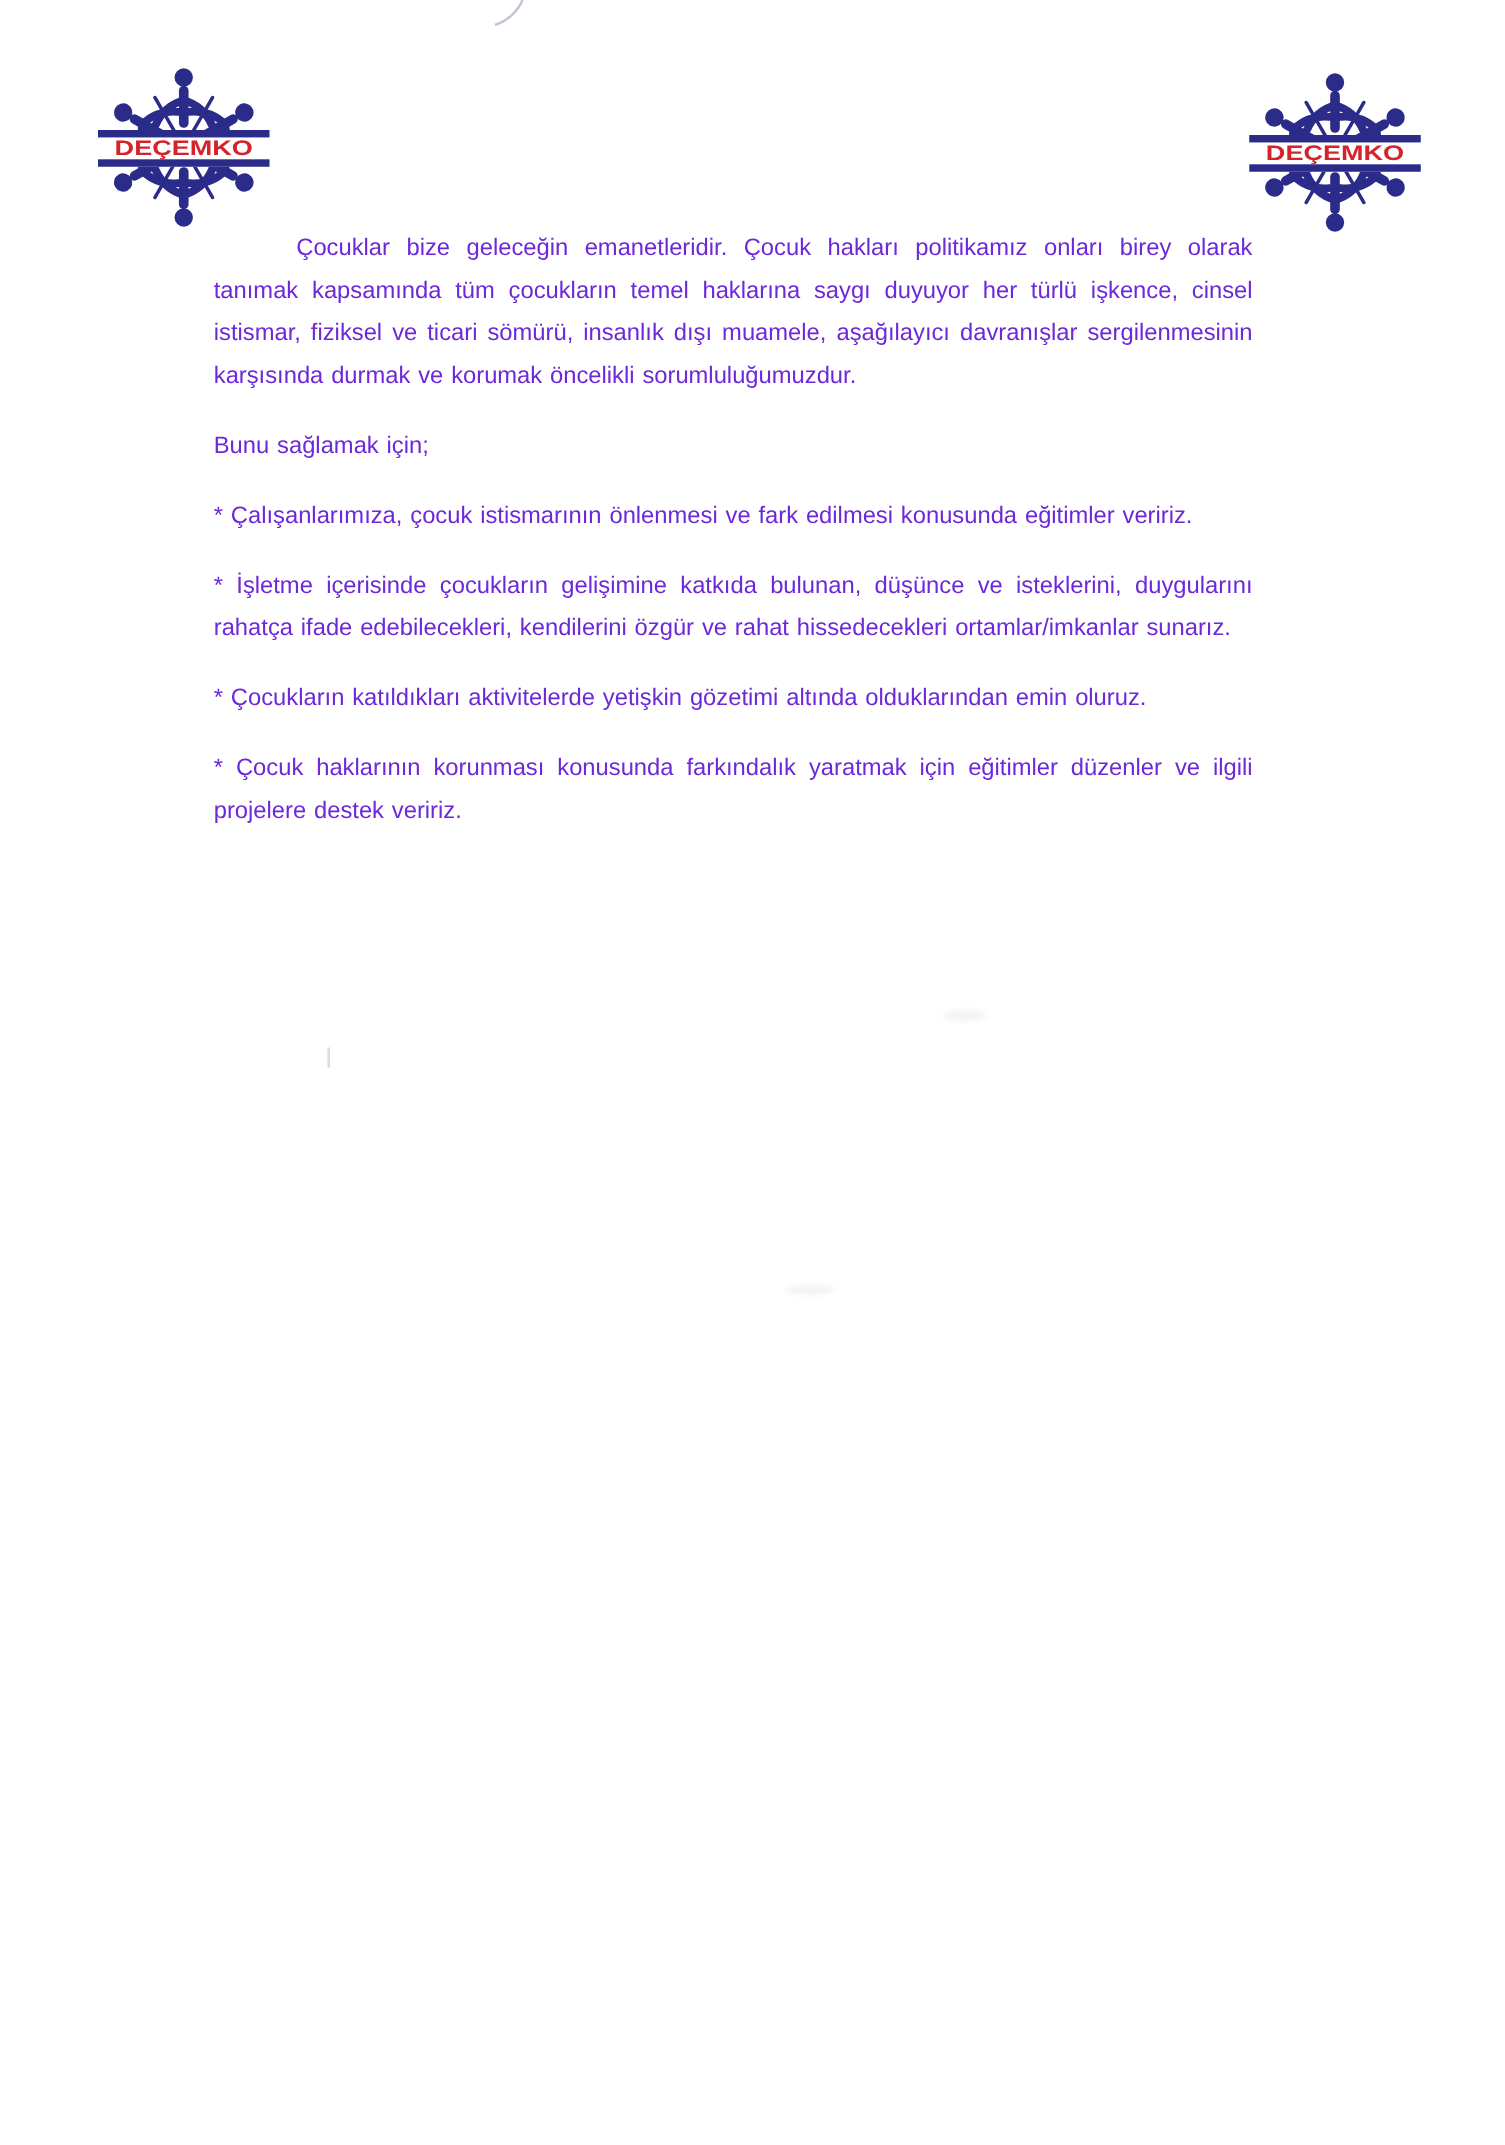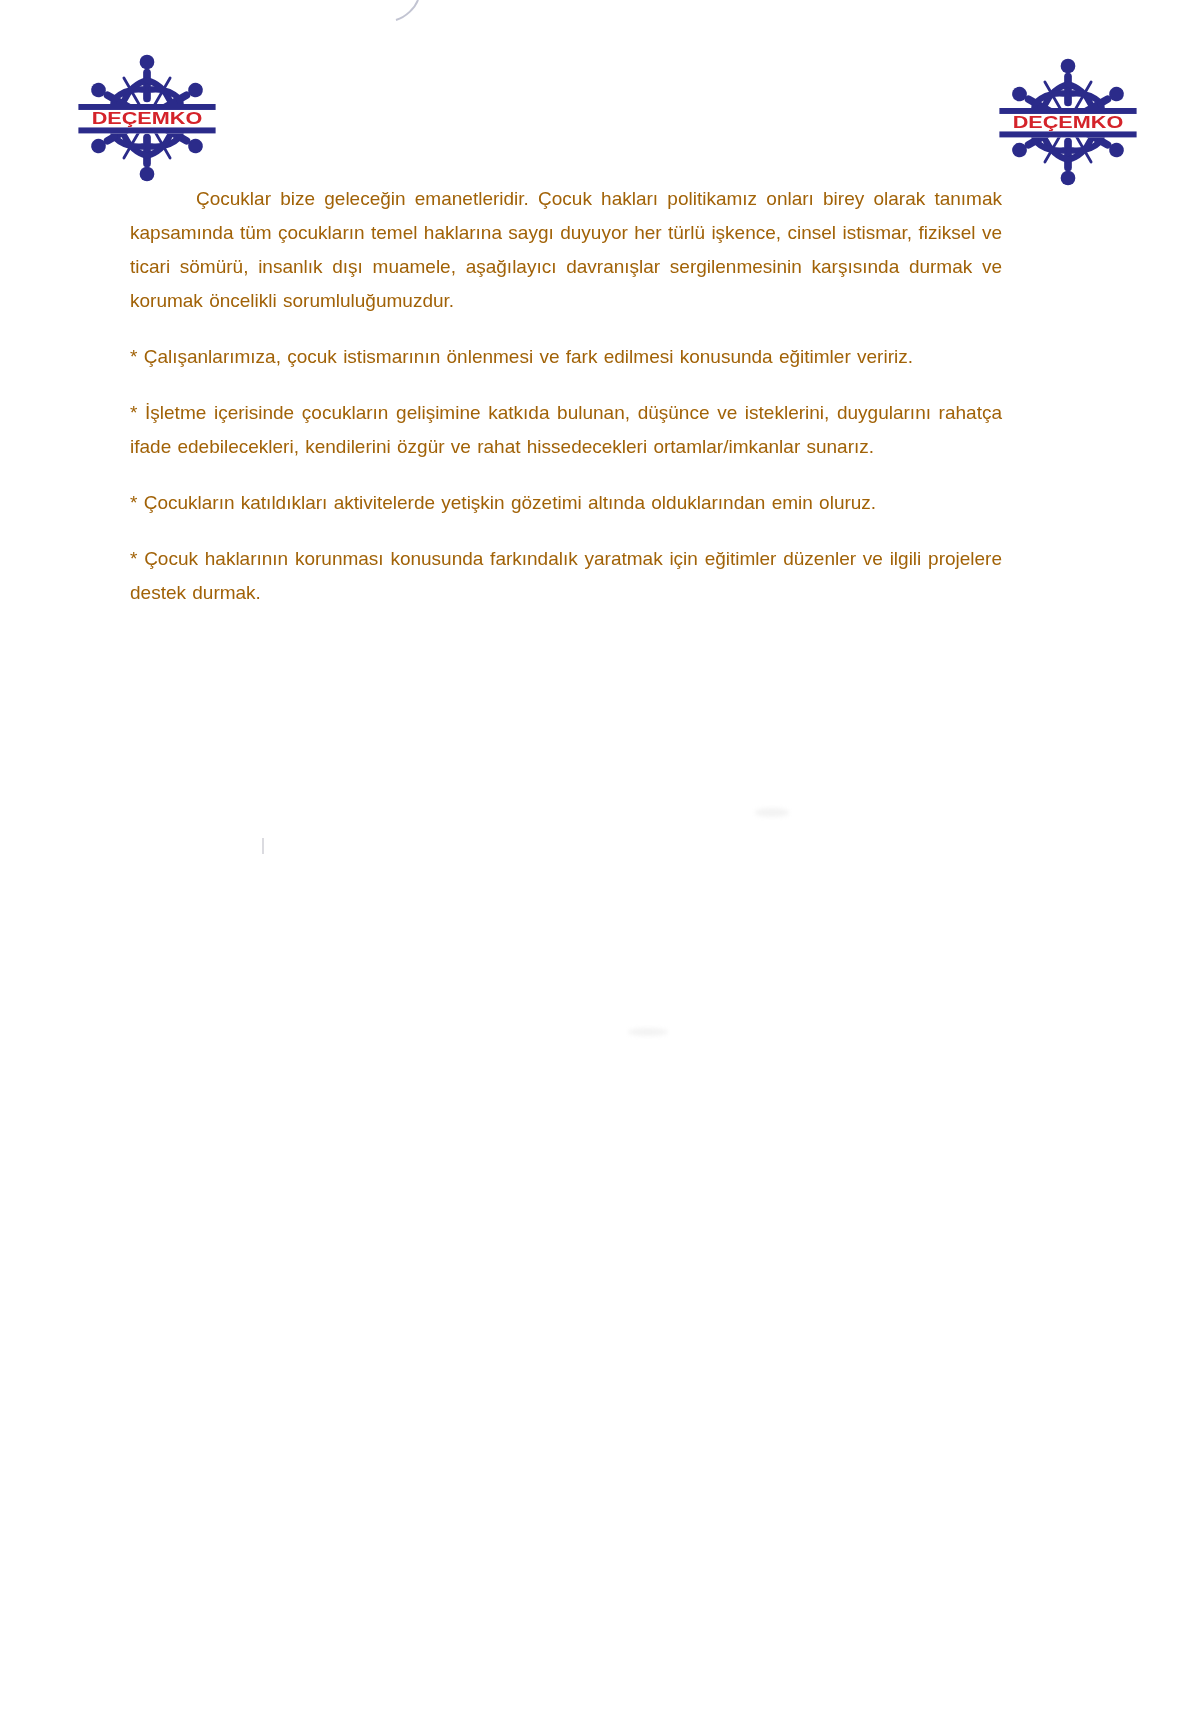--- a/index.html
+++ b/index.html
@@ -30,23 +30,24 @@
     font-weight: bold;
     color: #373737;
     text-align: center;
     letter-spacing: 0.3px;
     margin-bottom: 24px;
   }
   .content p {
     font-size: 19px;
     line-height: 34px;
     text-align: justify;
-    color: #a16207;
+    color: #6d28d9;
     margin-bottom: 22px;
     word-spacing: 1px;
+    margin-left: 41px;
   }
   p.intro { text-indent: 66px; }
   p.leadin { text-align: left; }
   
   .pen-mark { position: absolute; left: 392px; top: 0; }
   .scan-tick {
     position: absolute; left: 262px; top: 838px;
     width: 2px; height: 16px;
     background: rgba(110,110,130,0.25);
   }
@@ -221,17 +222,18 @@
     </g>
   </g>
   <rect x="0" y="80" width="200" height="42" fill="#ffffff"></rect>
   <rect x="2" y="80" width="196" height="8.5" fill="#2b2b8a"></rect>
   <rect x="2" y="113.5" width="196" height="8.5" fill="#2b2b8a"></rect>
   <text x="100" y="109" text-anchor="middle" font-size="24" font-weight="bold" font-family="Liberation Sans, sans-serif" fill="#d4232a" textLength="158" lengthAdjust="spacingAndGlyphs">DEÇEMKO</text>
 </svg>
 
 <div class="content">
   <p class="intro">Çocuklar bize geleceğin emanetleridir. Çocuk hakları politikamız onları birey olarak tanımak kapsamında tüm çocukların temel haklarına saygı duyuyor her türlü işkence, cinsel istismar, fiziksel ve ticari sömürü, insanlık dışı muamele, aşağılayıcı davranışlar sergilenmesinin karşısında durmak ve korumak öncelikli sorumluluğumuzdur.</p>
+  <p class="leadin">Bunu sağlamak için;</p>
   <p class="bullet">* Çalışanlarımıza, çocuk istismarının önlenmesi ve fark edilmesi konusunda eğitimler veririz.</p>
   <p class="bullet">* İşletme içerisinde çocukların gelişimine katkıda bulunan, düşünce ve isteklerini, duygularını rahatça ifade edebilecekleri, kendilerini özgür ve rahat hissedecekleri ortamlar/imkanlar sunarız.</p>
   <p class="bullet">* Çocukların katıldıkları aktivitelerde yetişkin gözetimi altında olduklarından emin oluruz.</p>
-  <p class="bullet">* Çocuk haklarının korunması konusunda farkındalık yaratmak için eğitimler düzenler ve ilgili projelere destek durmak.</p>
+  <p class="bullet">* Çocuk haklarının korunması konusunda farkındalık yaratmak için eğitimler düzenler ve ilgili projelere destek veririz.</p>
 </div>
 
 </body></html>

